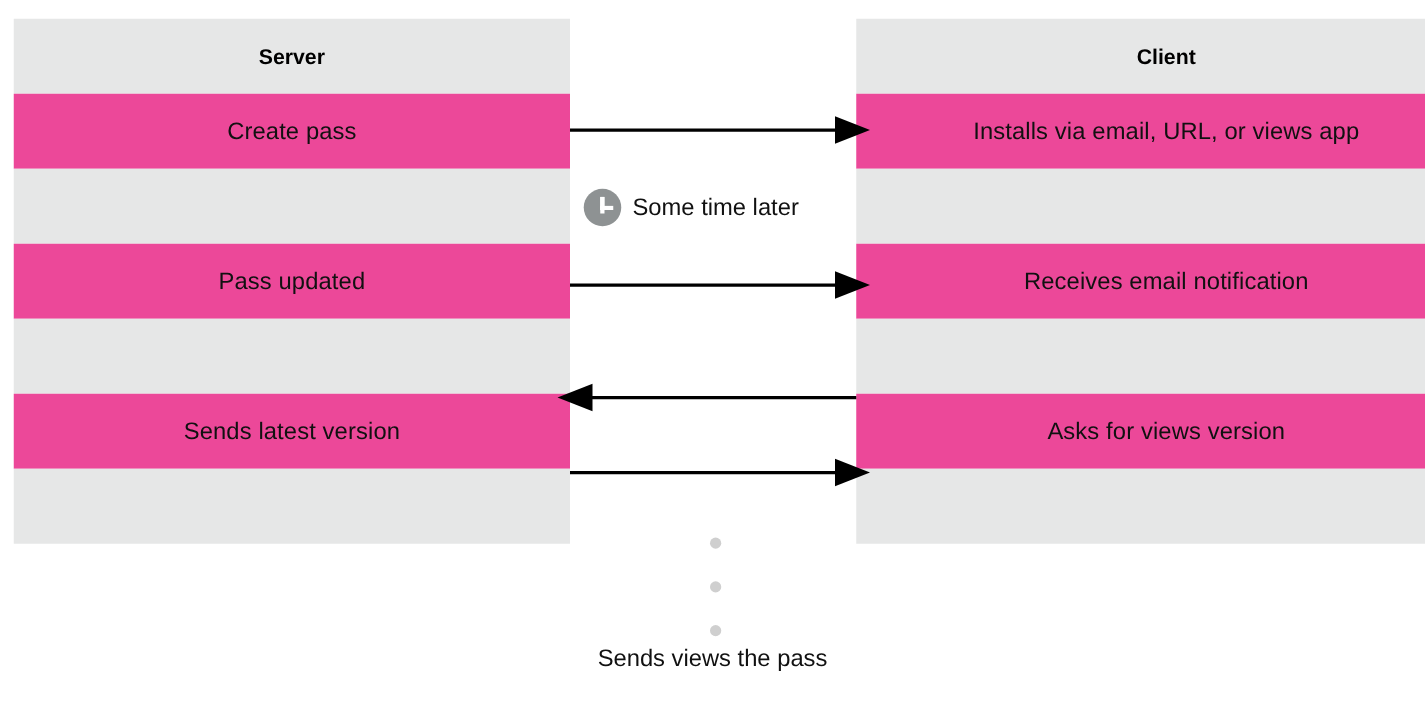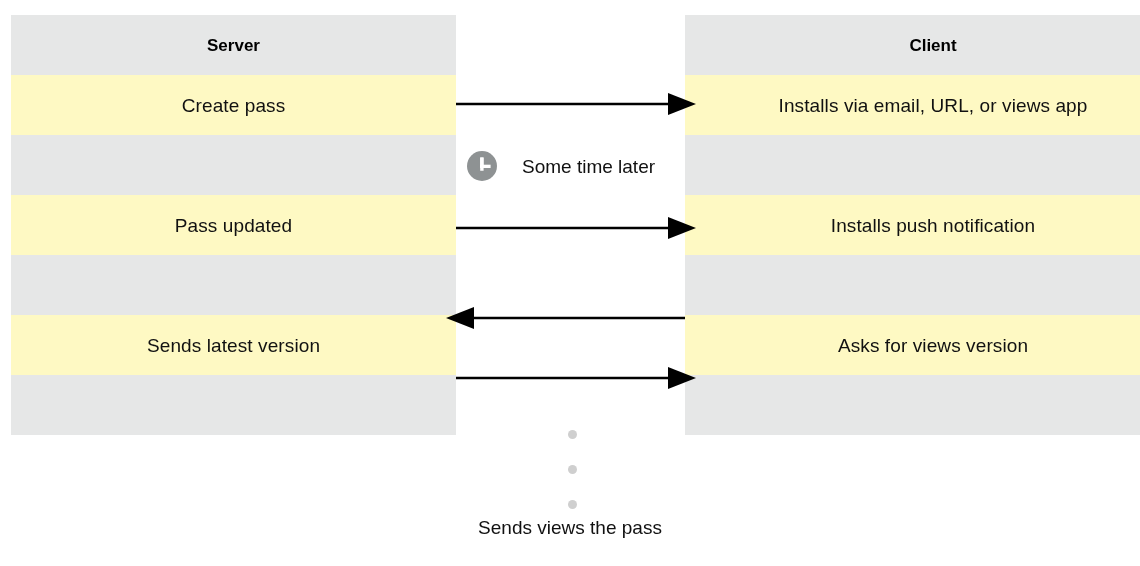--- a/index.html
+++ b/index.html
@@ -35,21 +35,21 @@
     position: absolute;
     left: 0;
     width: 100%;
     height: 60px;
     display: flex;
     align-items: center;
     justify-content: center;
     box-sizing: border-box;
   }
   .row.grey { background: #e6e7e7; }
-  .row.blue { background: #fef9c3; }
+  .row.blue { background: #ec4899; }
 
   .row-label {
     font-size: 19px;
     color: #111111;
     line-height: 1;
     white-space: nowrap;
     letter-spacing: 0.1px;
   }
   .lane-title {
     font-size: 17px;
@@ -68,21 +68,21 @@
     pointer-events: none;
   }
 
   
   .time-note {
     position: absolute;
     left: 464px;
     top: 148px;
     display: flex;
     align-items: center;
-    gap: 24px;
+    gap: 8px;
     background: #ffffff;
     padding: 2px 4px 2px 2px;
   }
   .clock-icon {
     width: 32px;
     height: 32px;
     flex: 0 0 32px;
     display: block;
   }
   .time-note-label {
@@ -156,21 +156,21 @@
     <div class="row grey" style="top:0px">
       <span class="lane-title">Client</span>
     </div>
     <div class="row blue" style="top:60px">
       <span class="row-label">Installs via email, URL, or views app</span>
     </div>
     <div class="row grey" style="top:120px">
       <span class="row-label"></span>
     </div>
     <div class="row blue" style="top:180px">
-      <span class="row-label">Installs push notification</span>
+      <span class="row-label">Receives email notification</span>
     </div>
     <div class="row grey" style="top:240px">
       <span class="row-label"></span>
     </div>
     <div class="row blue" style="top:300px">
       <span class="row-label">Asks for views version</span>
     </div>
     <div class="row grey" style="top:360px">
       <span class="row-label"></span>
     </div>

